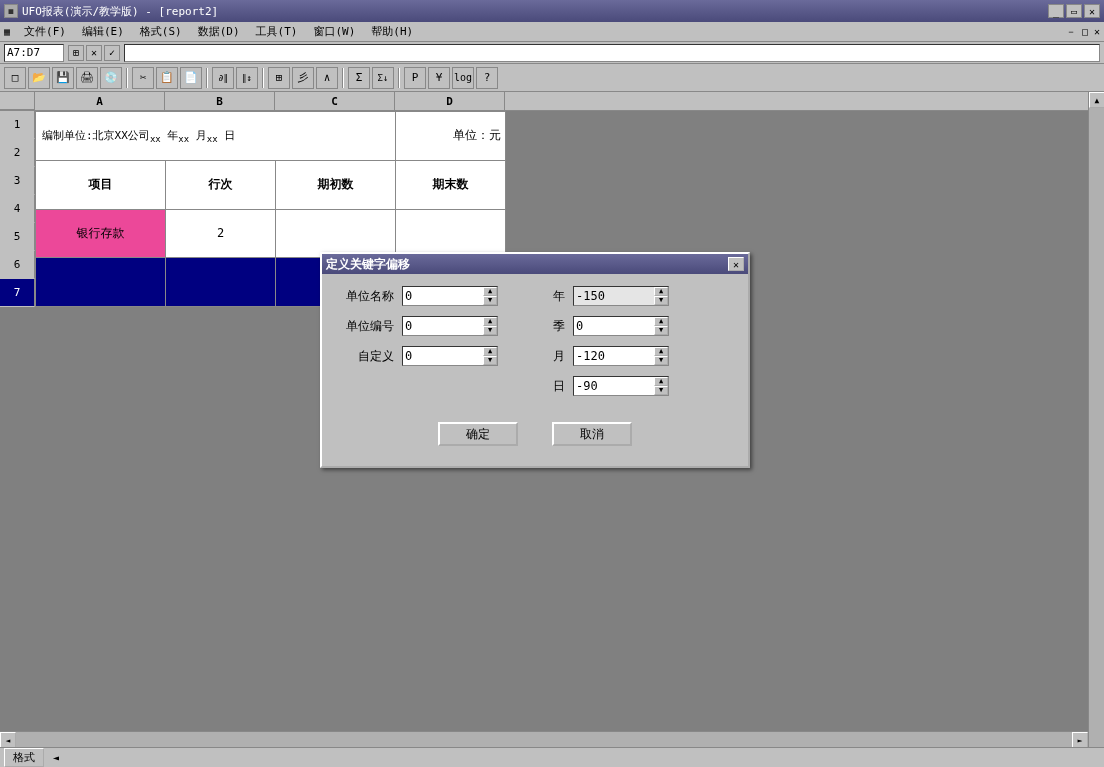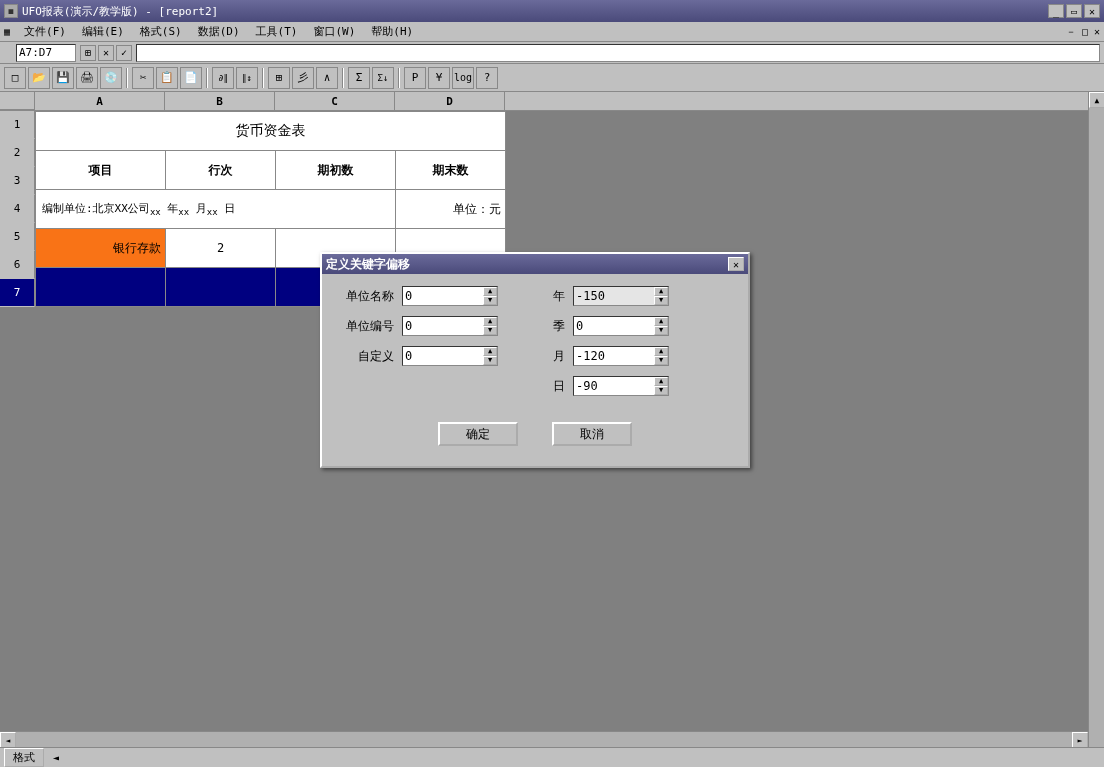--- a/index.html
+++ b/index.html
@@ -85,21 +85,20 @@
     }
     .cell-ref {
       width: 60px;
       height: 18px;
       border: 1px inset #888;
       background: white;
       font-size: 11px;
       padding: 1px 2px;
       display: flex;
       align-items: center;
-      margin-left: 12px;
     }
     .formula-icons {
       display: flex;
       align-items: center;
       gap: 2px;
     }
     .formula-icon {
       width: 16px;
       height: 16px;
       border: 1px solid #888;
@@ -414,39 +413,36 @@
           <div class="row-header" style="height:28px;">3</div>
           <div class="row-header" style="height:28px;">4</div>
           <div class="row-header" style="height:28px;">5</div>
           <div class="row-header" style="height:28px;">6</div>
           <div class="row-header" style="height:28px; background:#000080; color:white;">7</div>
         </div>
 
         <table class="grid" style="border-collapse:collapse;">
 
           <tbody>
-              <tr>
-            <td colspan="4" style="width:470px; height:28px; text-align:center; font-size:14px; font-weight:normal; border:1px solid #888; background:white; padding:2px 4px;">货币资金表</td>
+
+          <tr>
+            <td colspan="3" style="width:360px; height:28px; text-align:left; border:1px solid #888; background:white; padding:2px 6px; font-size:11px;">编制单位:北京XX公司<sub style="font-size:9px;">xx</sub> 年<sub style="font-size:9px;">xx</sub> 月<sub style="font-size:9px;">xx</sub> 日</td>
+            <td style="width:110px; height:28px; border:1px solid #888; background:white; padding:2px 4px; text-align:right;">单位：元</td>
           </tr>
 
           <tr>
             <td style="width:130px; height:28px; text-align:center; border:1px solid #888; background:white; font-weight:bold;">项目</td>
             <td style="width:110px; height:28px; text-align:center; border:1px solid #888; background:white; font-weight:bold;">行次</td>
             <td style="width:120px; height:28px; text-align:center; border:1px solid #888; background:white; font-weight:bold;">期初数</td>
             <td style="width:110px; height:28px; text-align:center; border:1px solid #888; background:white; font-weight:bold;">期末数</td>
           </tr>
 
+
           <tr>
-            <td colspan="3" style="width:360px; height:28px; text-align:left; border:1px solid #888; background:white; padding:2px 6px; font-size:11px;">编制单位:北京XX公司<sub style="font-size:9px;">xx</sub> 年<sub style="font-size:9px;">xx</sub> 月<sub style="font-size:9px;">xx</sub> 日</td>
-            <td style="width:110px; height:28px; border:1px solid #888; background:white; padding:2px 4px; text-align:right;">单位：元</td>
-          </tr>
-
-
-          <tr>
-            <td style="width:130px; height:28px; text-align:right; border:1px solid #888; background:#f97316;">银行存款</td>
+            <td style="width:130px; height:28px; text-align:center; border:1px solid #888; background:#ec4899;">银行存款</td>
             <td style="width:110px; height:28px; text-align:center; border:1px solid #888; background:white;">2</td>
             <td style="width:120px; height:28px; border:1px solid #888; background:white;"></td>
             <td style="width:110px; height:28px; border:1px solid #888; background:white;"></td>
           </tr>
 
 
           <tr>
             <td style="width:130px; height:28px; border:1px solid #888; background:#000080;"></td>
             <td style="width:110px; height:28px; border:1px solid #888; background:#000080;"></td>
             <td style="width:120px; height:28px; border:1px solid #888; background:#000080;"></td>

